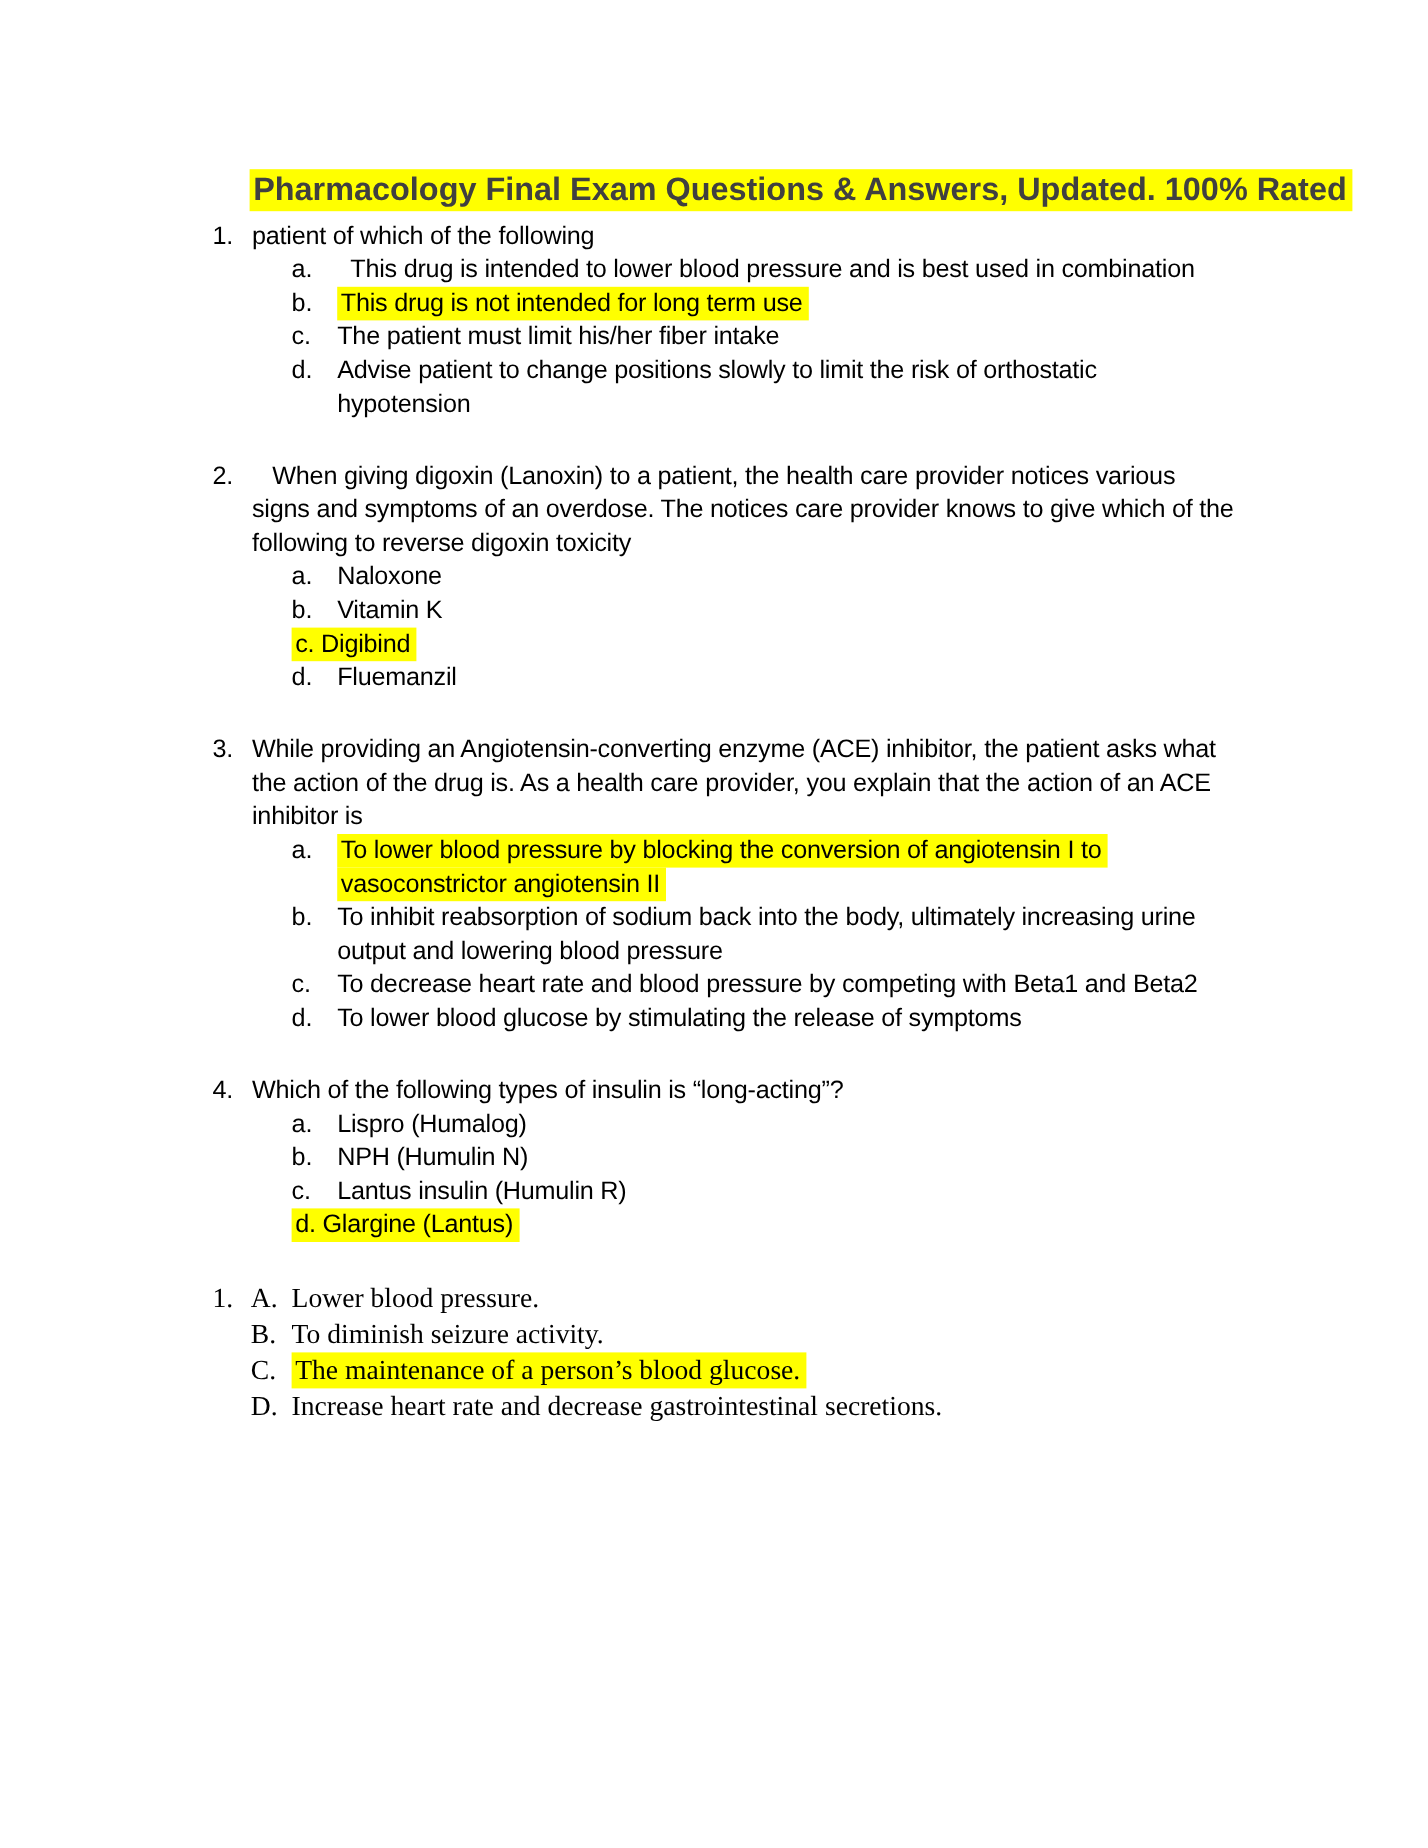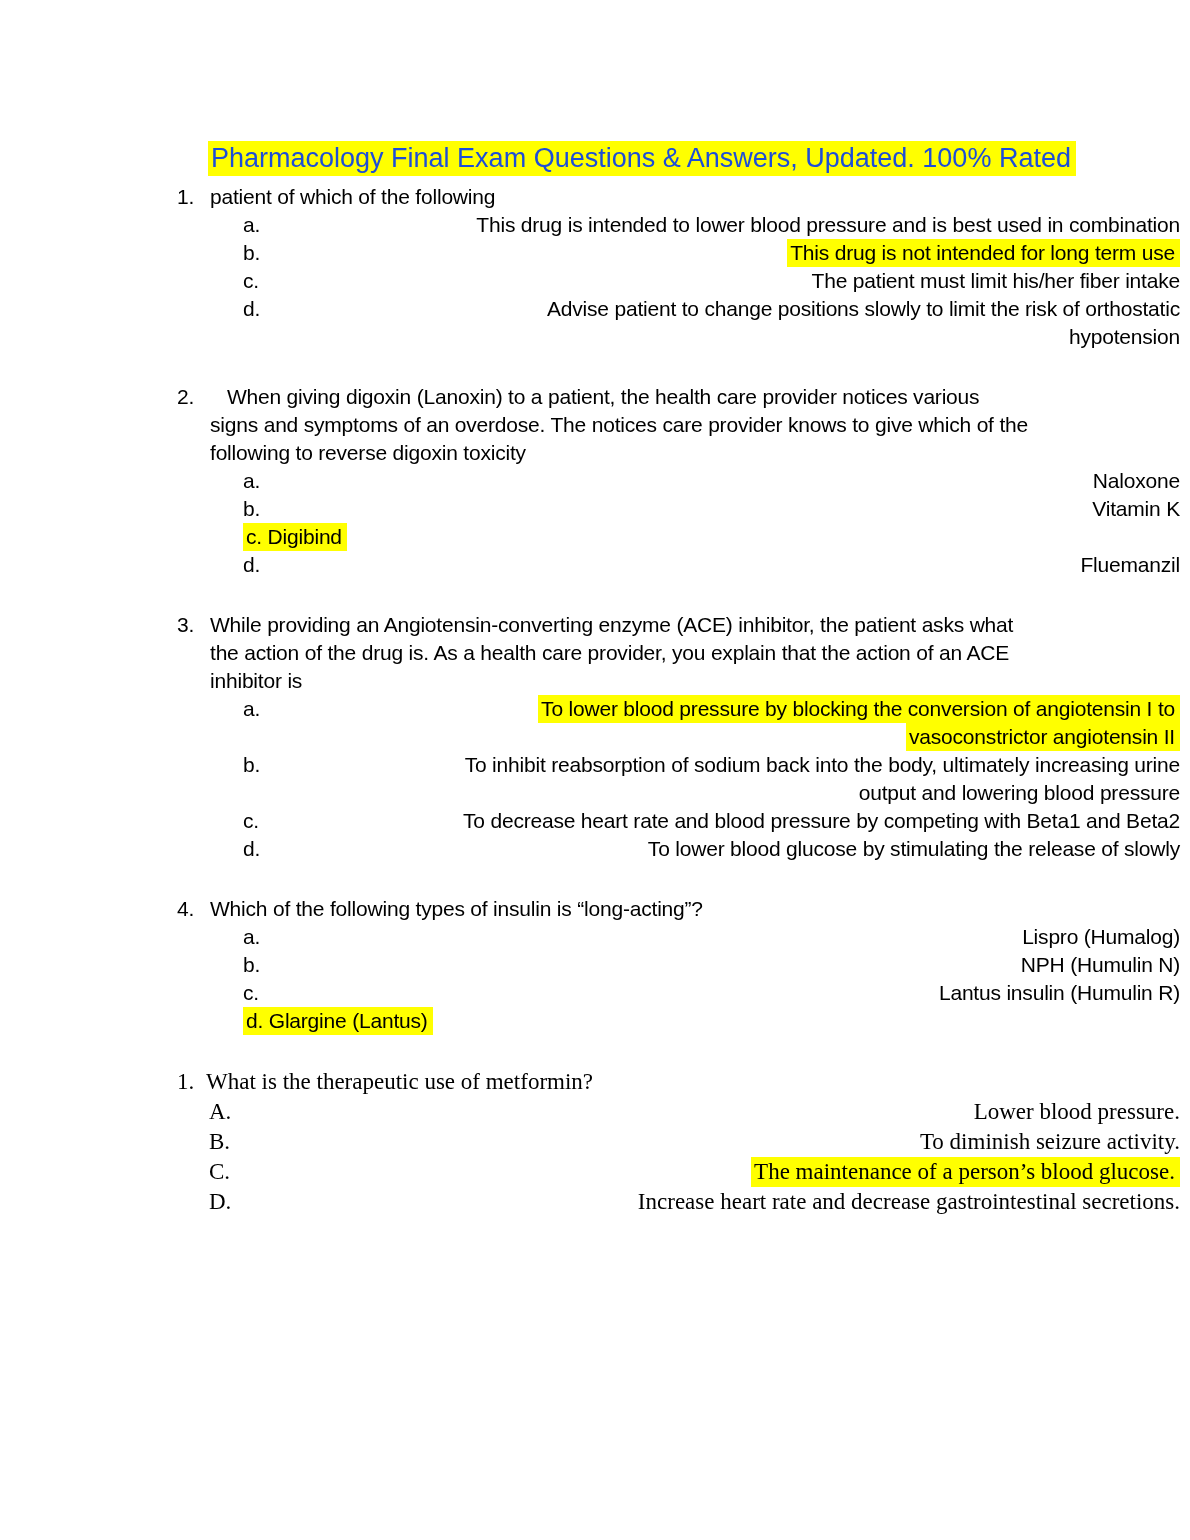--- a/index.html
+++ b/index.html
@@ -22,36 +22,37 @@
     font-size: 27px;
     line-height: 35px;
     font-weight: normal;
     white-space: pre;
   }
   .hl {
     background: #ffff00;
     padding: 2px 5px 3px 3px;
   }
   .red {
-    color: #1d4ed8;
+    color: #404040;
+    font-weight: bold;
   }
   .q {
     display: flex;
     font-size: 21px;
     line-height: 28px;
     letter-spacing: -0.2px;
     margin-bottom: 32px;
   }
   .q:last-child { margin-bottom: 0; }
   .q-num { width: 33px; flex: none; }
   .q-body { flex: 1; min-width: 0; }
   .q-line { white-space: pre; }
   .opt { display: flex; margin-left: 33px; }
   .opt-letter { width: 38px; flex: none; }
-  .opt-text { flex: 1; min-width: 0; text-align: right; }
+  .opt-text { flex: 1; min-width: 0; }
   .opt-joined { margin-left: 33px; }
   .serif {
     font-family: "Liberation Serif", serif;
     font-size: 23px;
     line-height: 30px;
     letter-spacing: 0;
   }
   .serif .q-num { width: 29px; }
   .serif .opt { margin-left: 3px; }
   .serif .opt-letter { width: 34px; }
@@ -145,21 +146,21 @@
       </div>
       <div class="opt">
         <div class="opt-letter">c.</div>
         <div class="opt-text">
           <div class="q-line">To decrease heart rate and blood pressure by competing with Beta1 and Beta2</div>
         </div>
       </div>
       <div class="opt">
         <div class="opt-letter">d.</div>
         <div class="opt-text">
-          <div class="q-line">To lower blood glucose by stimulating the release of slowly</div>
+          <div class="q-line">To lower blood glucose by stimulating the release of symptoms</div>
         </div>
       </div>
     </div>
   </div>
 
   <div class="q">
     <div class="q-num">4.</div>
     <div class="q-body">
       <div class="q-line">Which of the following types of insulin is “long-acting”?</div>
       <div class="opt">
@@ -180,21 +181,20 @@
           <div class="q-line">Lantus insulin (Humulin R)</div>
         </div>
       </div>
       <div class="opt-joined q-line"><span class="hl">d. Glargine (Lantus)</span></div>
     </div>
   </div>
 
   <div class="q serif">
     <div class="q-num">1.</div>
     <div class="q-body">
-      <div class="q-line">What is the therapeutic use of metformin?</div>
       <div class="opt">
         <div class="opt-letter">A.</div>
         <div class="opt-text">
           <div class="q-line">Lower blood pressure.</div>
         </div>
       </div>
       <div class="opt">
         <div class="opt-letter">B.</div>
         <div class="opt-text">
           <div class="q-line">To diminish seizure activity.</div>

